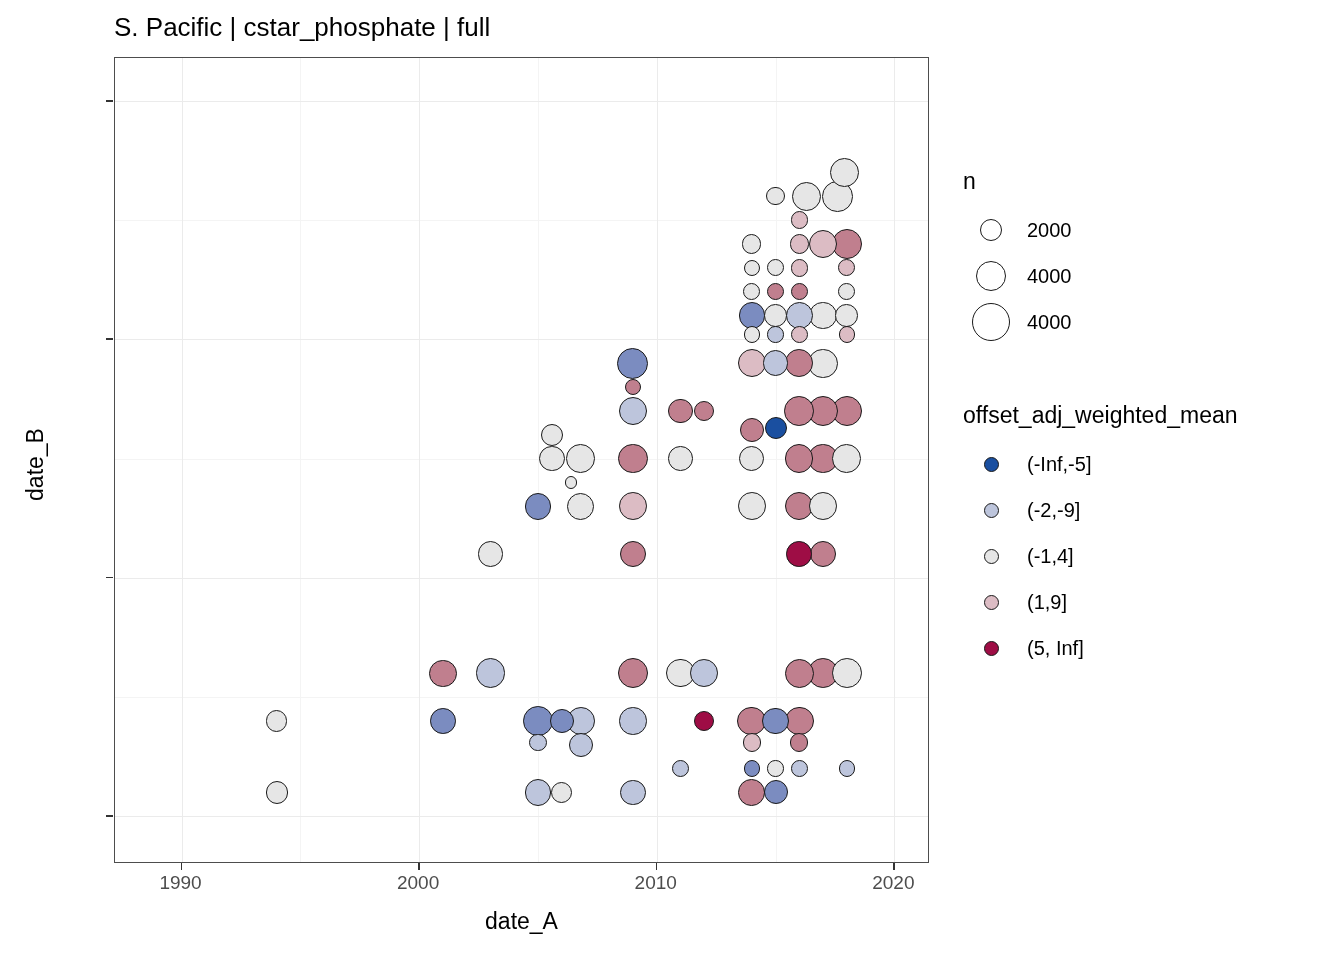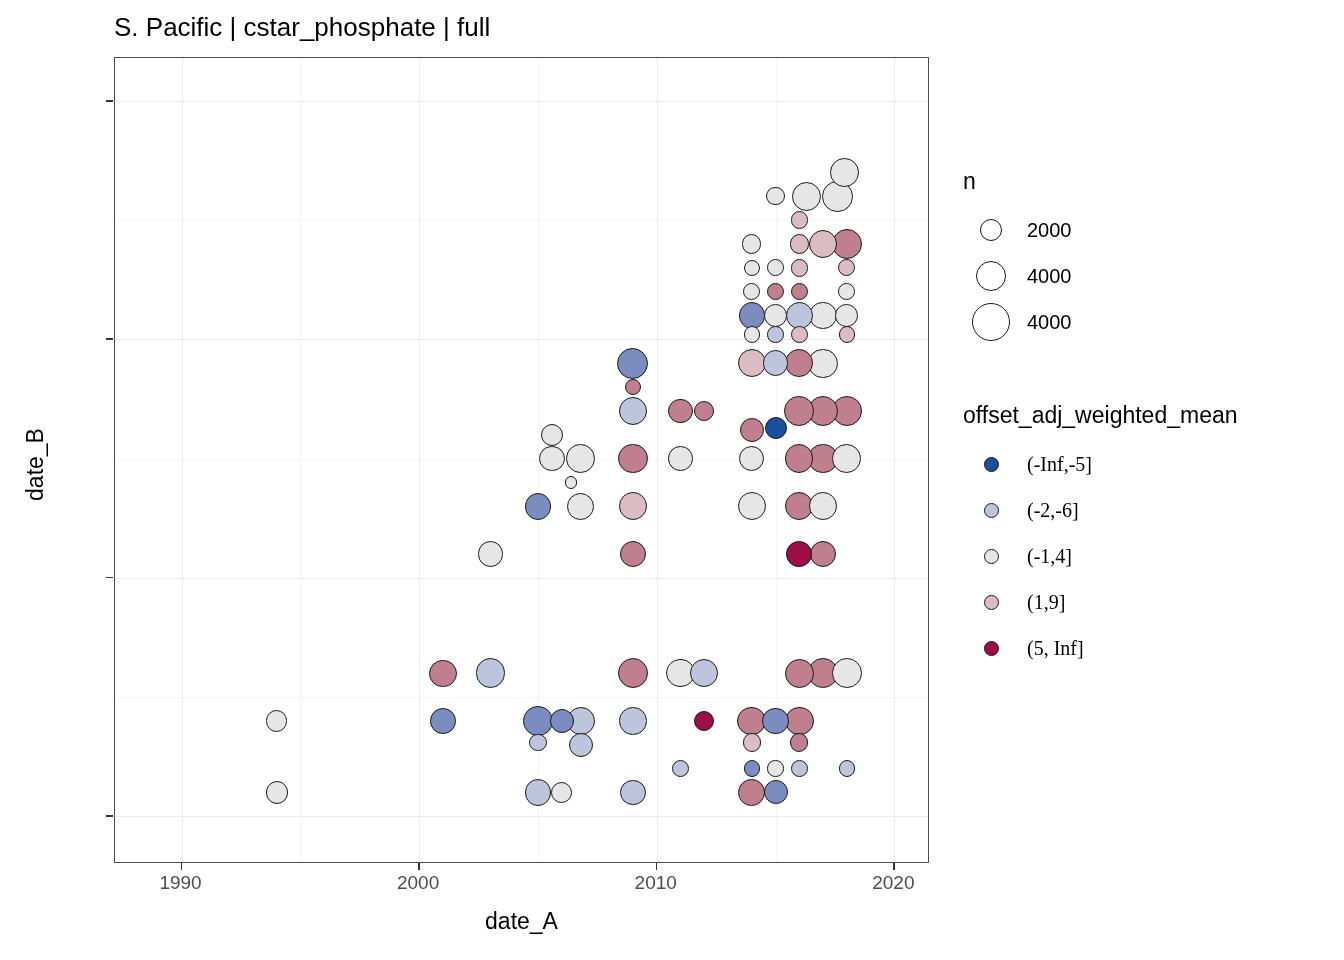--- a/index.html
+++ b/index.html
@@ -142,21 +142,21 @@
     border: 1.4px solid #1a1a1a;
     box-sizing: border-box;
     background: #ffffff;
   }
   .legend-label {
     font-size: 20px;
     color: #000;
     white-space: nowrap;
     margin-left: 8px;
   }
-  #legend-color .legend-row { height: 46px; font-family: Liberation Serif, serif; }
+  #legend-color .legend-row { height: 46px; }
   #legend-color .legend-circle { width: 15px; height: 15px; }
 </style>
 </head>
 <body>
 
 <div id="root">
 
   <div id="plot-title">S. Pacific | cstar_phosphate | full</div>
 
   <div id="yaxis-title">date_B</div>
@@ -328,21 +328,21 @@
         <div class="legend-row">
           <div class="legend-key">
             <div class="legend-circle" style="background: rgb(26, 79, 160);"></div>
           </div>
           <div class="legend-label">(-Inf,-5]</div>
         </div>
         <div class="legend-row">
           <div class="legend-key">
             <div class="legend-circle" style="background: rgb(189, 197, 220);"></div>
           </div>
-          <div class="legend-label">(-2,-6]</div>
+          <div class="legend-label">(-2,-9]</div>
         </div>
         <div class="legend-row">
           <div class="legend-key">
             <div class="legend-circle" style="background: rgb(230, 230, 230);"></div>
           </div>
           <div class="legend-label">(-1,4]</div>
         </div>
         <div class="legend-row">
           <div class="legend-key">
             <div class="legend-circle" style="background: rgb(220, 188, 196);"></div>

